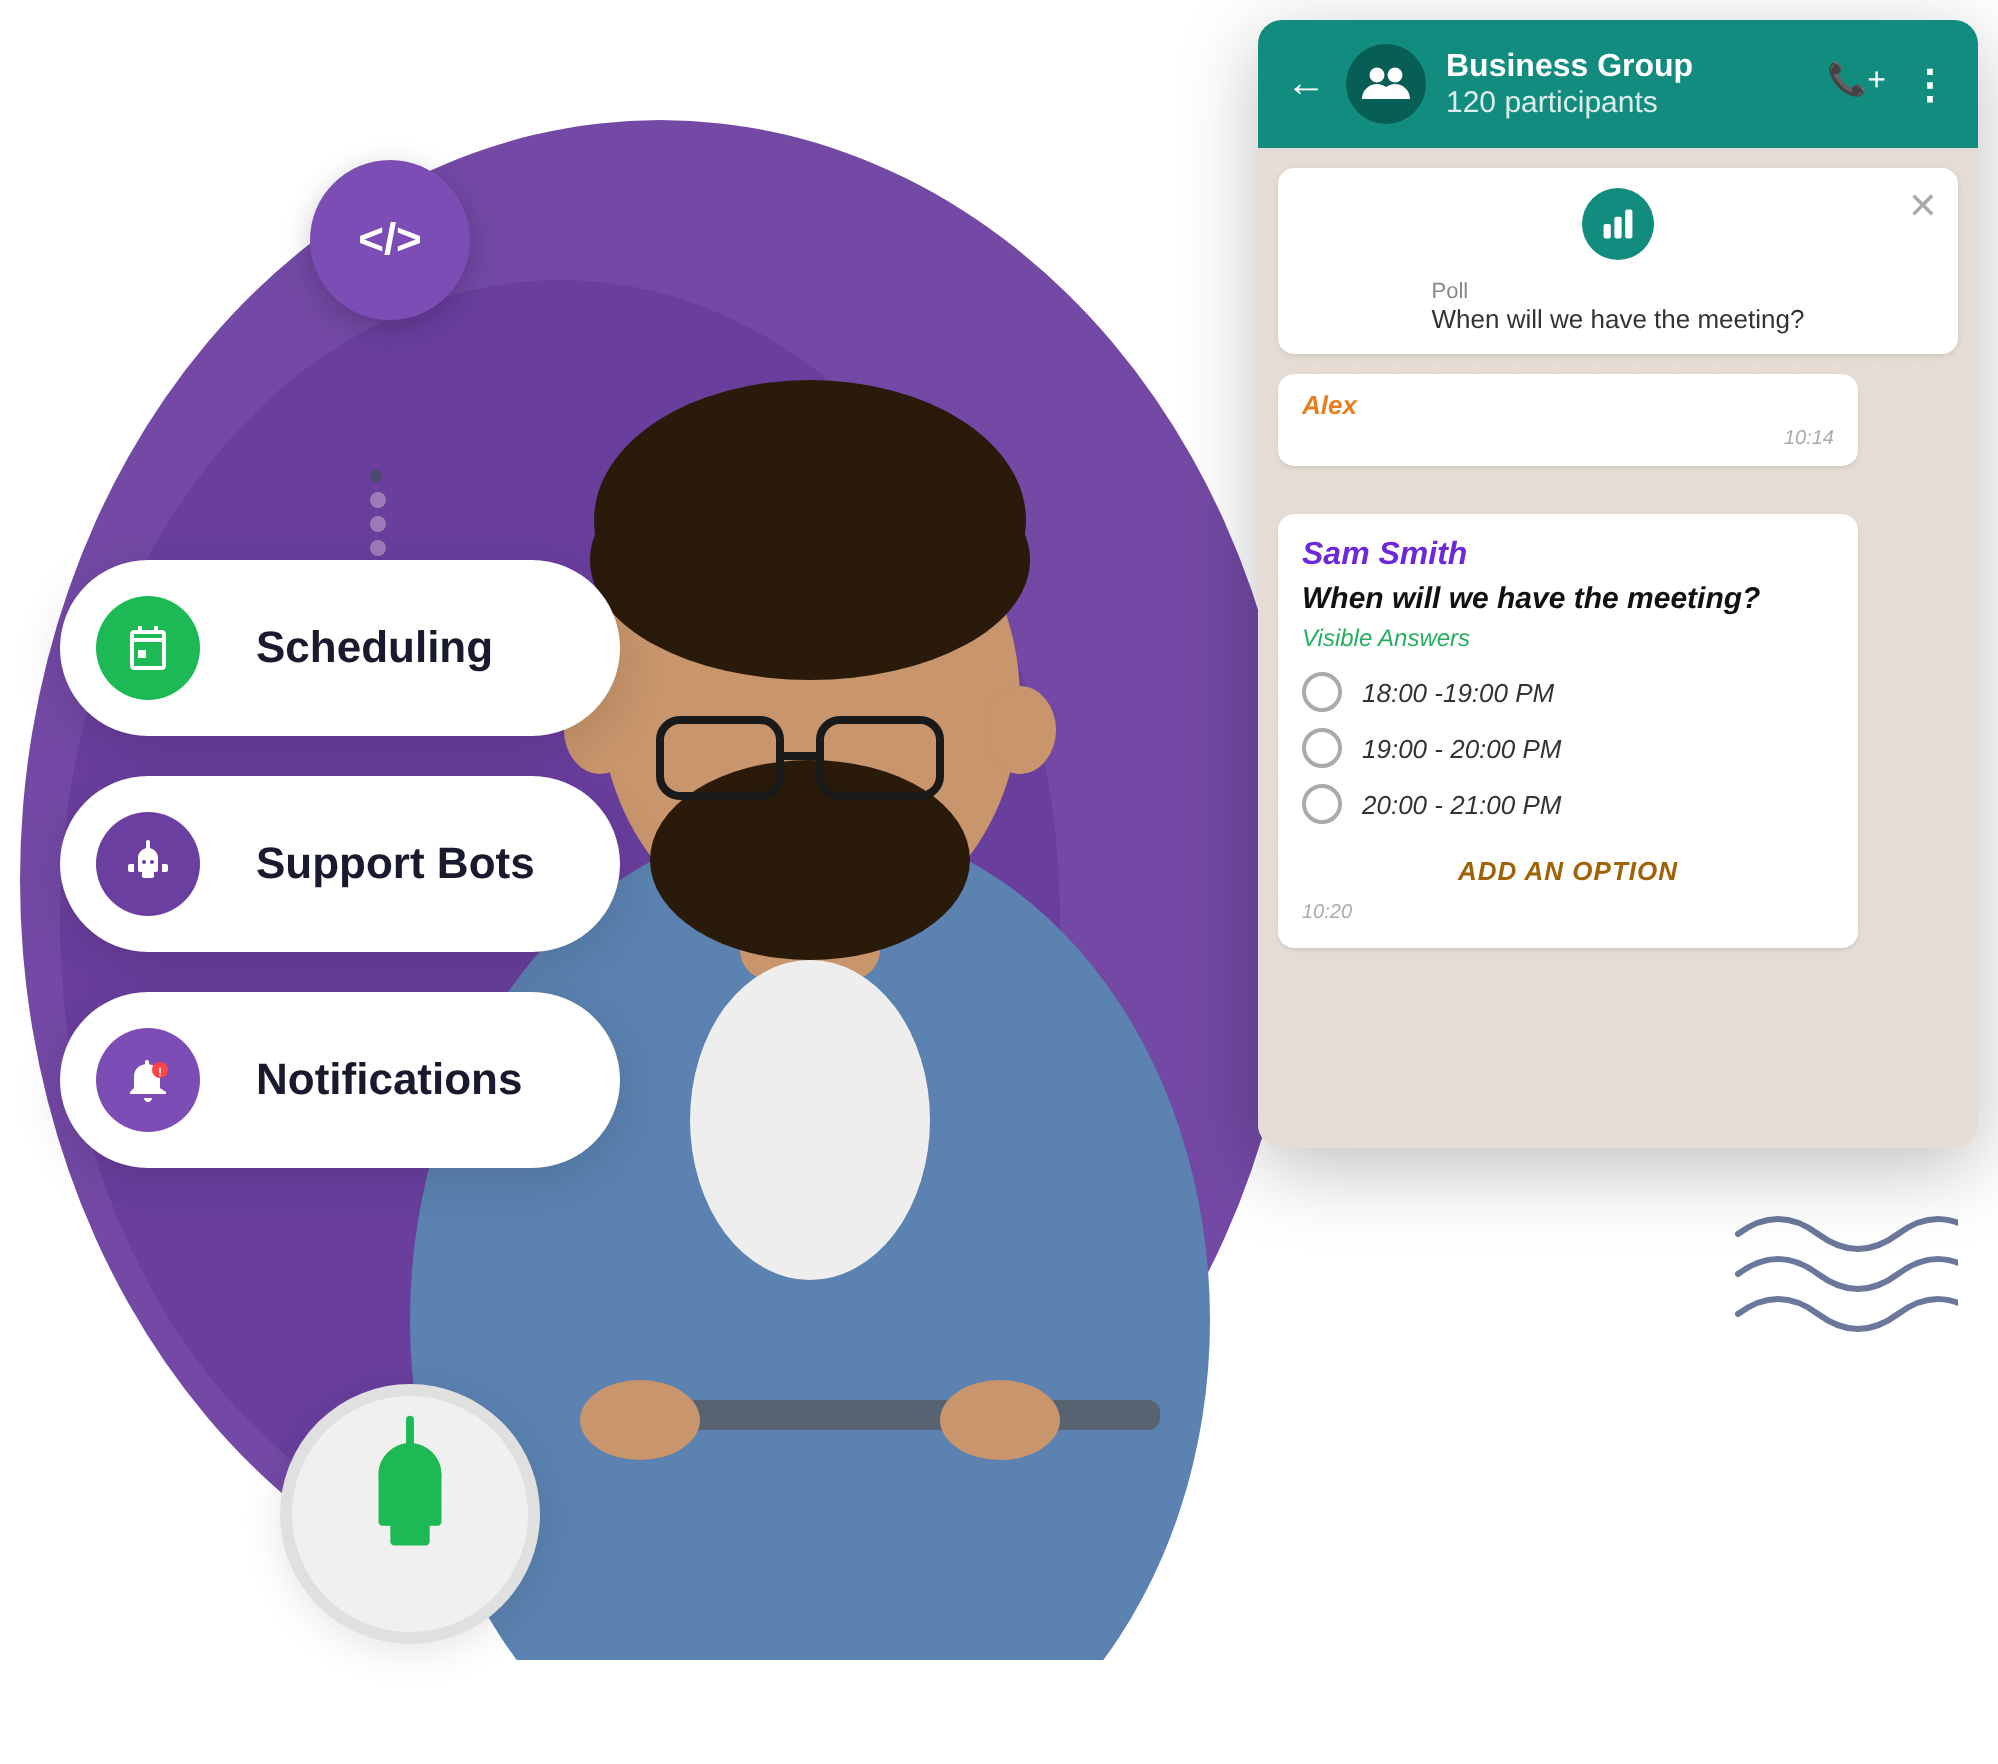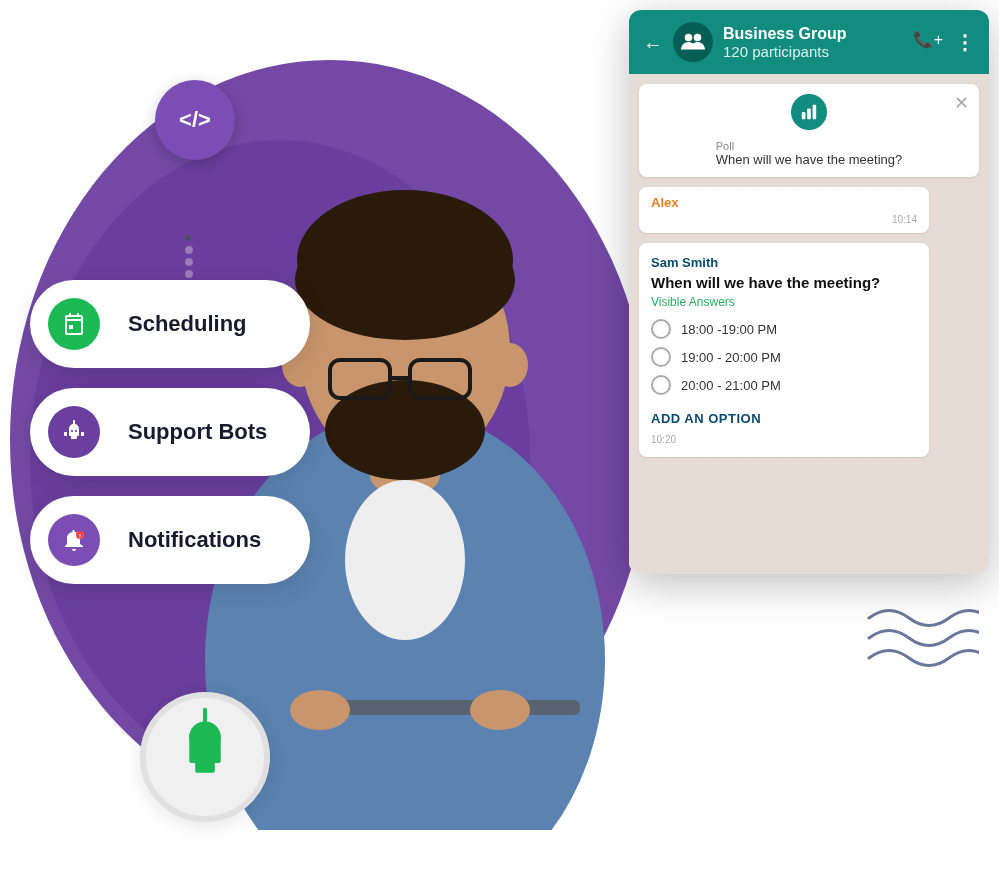--- a/index.html
+++ b/index.html
@@ -236,21 +236,22 @@
       color: #aaa;
       font-size: 18px;
       cursor: pointer;
       position: absolute;
       right: 10px;
       top: 8px;
     }
 
     
     .chat-message {
-      margin-bottom: 10px;
+      margin-bottom: 24px;
+      font-style: italic;
     }
 
     .message-bubble {
       background: #fff;
       border-radius: 8px;
       padding: 8px 12px;
       max-width: 290px;
       box-shadow: 0 1px 2px rgba(0,0,0,0.1);
       position: relative;
     }
@@ -277,21 +278,21 @@
 
     
     .poll-message {
       background: #fff;
       border-radius: 8px;
       padding: 12px;
       max-width: 290px;
       box-shadow: 0 1px 2px rgba(0,0,0,0.1);
     }
 
-    .poll-msg-sender { font-size: 13px; font-weight: 700; color: #0c4a6e; margin-bottom: 4px; }
+    .poll-msg-sender { font-size: 16px; font-weight: 700; color: #6d28d9; margin-bottom: 4px; }
     .poll-msg-question { font-size: 15px; font-weight: 700; color: #111; margin-bottom: 4px; }
     .poll-visible { font-size: 12px; color: #27ae60; margin-bottom: 10px; }
 
     .poll-option {
       display: flex;
       align-items: center;
       gap: 10px;
       margin-bottom: 8px;
     }
 
@@ -299,21 +300,22 @@
       width: 20px;
       height: 20px;
       border: 2px solid #aaa;
       border-radius: 50%;
       flex-shrink: 0;
     }
 
     .poll-option-text { font-size: 13px; color: #333; }
 
     .poll-add-option {
-      color: #0c4a6e;
+      text-align: center;
+      color: #a16207;
       font-size: 13px;
       font-weight: 700;
       letter-spacing: 0.5px;
       padding: 8px 0 2px;
       cursor: pointer;
     }
 
     .poll-msg-time {
       font-size: 10px;
       color: #aaa;

